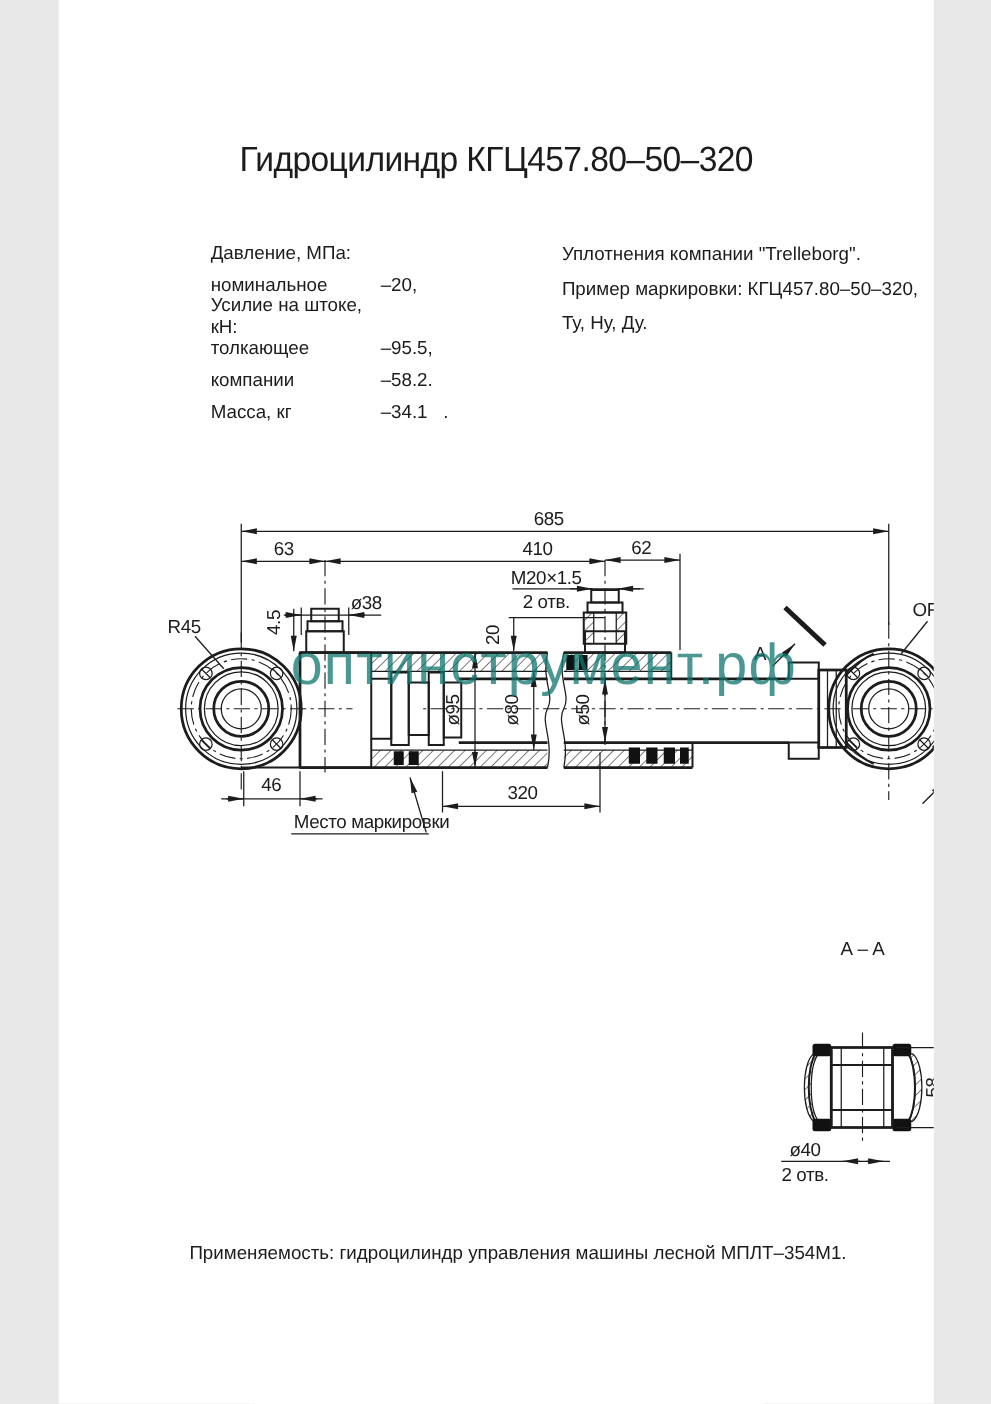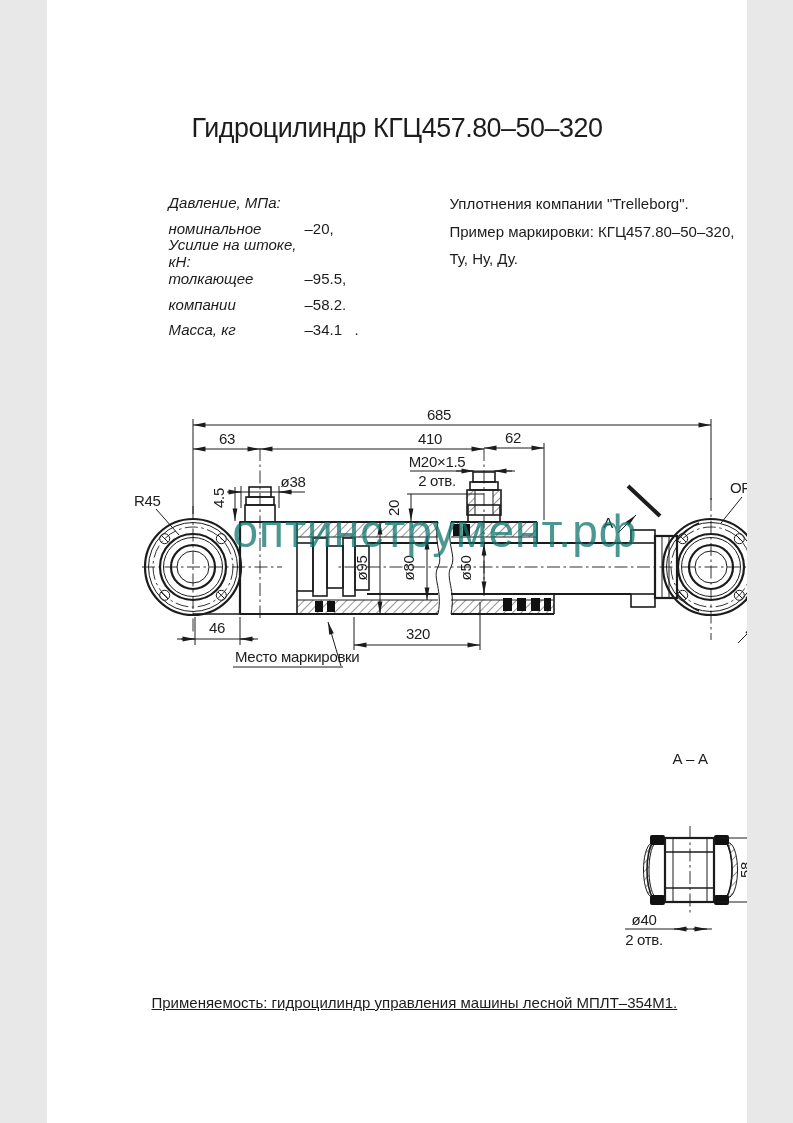--- a/index.html
+++ b/index.html
@@ -2,24 +2,24 @@
 <html><head>
 <meta charset="utf-8">
 <style>
   html,body{margin:0;padding:0;background:#e8e8e8;}
   #page{position:relative;width:700px;height:1123px;background:#ffffff;margin:0 auto;
         font-family:"Liberation Sans","DejaVu Sans",sans-serif;color:#1c1c1c;overflow:hidden;}
   #title{position:absolute;top:112px;left:0;width:100%;text-align:center;
          font-size:28px;font-weight:400;letter-spacing:-0.5px;transform:scaleX(0.96);}
   #specs{position:absolute;left:122px;top:190px;font-size:15px;}
   #specs .row{display:flex;height:25.4px;align-items:center;}
-  #specs .lbl{width:136px;font-style:italic;}
+  #specs .lbl{width:136px;}
   #specs .val{white-space:pre;}
   #notes{position:absolute;left:403px;top:190px;font-size:15px;line-height:27.5px;}
-  #footer-note{position:absolute;left:105px;top:994px;font-size:15px;text-decoration:underline;}
+  #footer-note{position:absolute;left:105px;top:994px;font-size:15px;}
   #watermark{position:absolute;left:186px;top:504px;font-size:46px;letter-spacing:1px;
              color:#0f766e;opacity:0.75;pointer-events:none;white-space:nowrap;z-index:5;}
   svg{position:absolute;left:0;top:0;z-index:1;}
   svg text{font-family:"Liberation Sans","DejaVu Sans",sans-serif;font-size:15px;
            fill:#1c1c1c;letter-spacing:-0.3px;}
   .dim-line{stroke:#1c1c1c;stroke-width:1;}
   .thin{stroke:#1c1c1c;stroke-width:1;}
   .med{stroke:#1c1c1c;stroke-width:1.6;fill:none;}
   .thick{stroke:#1c1c1c;stroke-width:2.2;fill:none;}
   .cl{stroke:#1c1c1c;stroke-width:0.9;stroke-dasharray:13 3.5 2.5 3.5;fill:none;}

